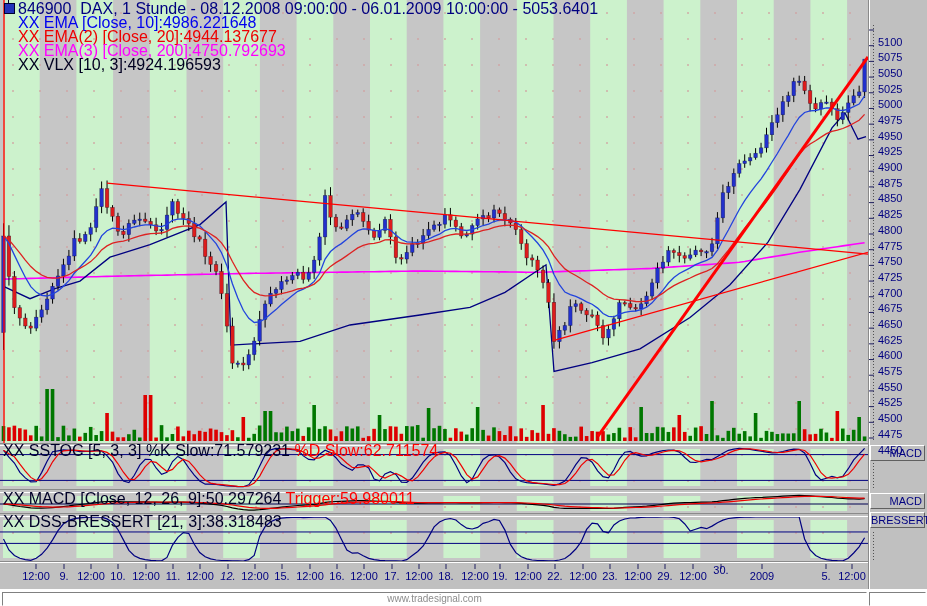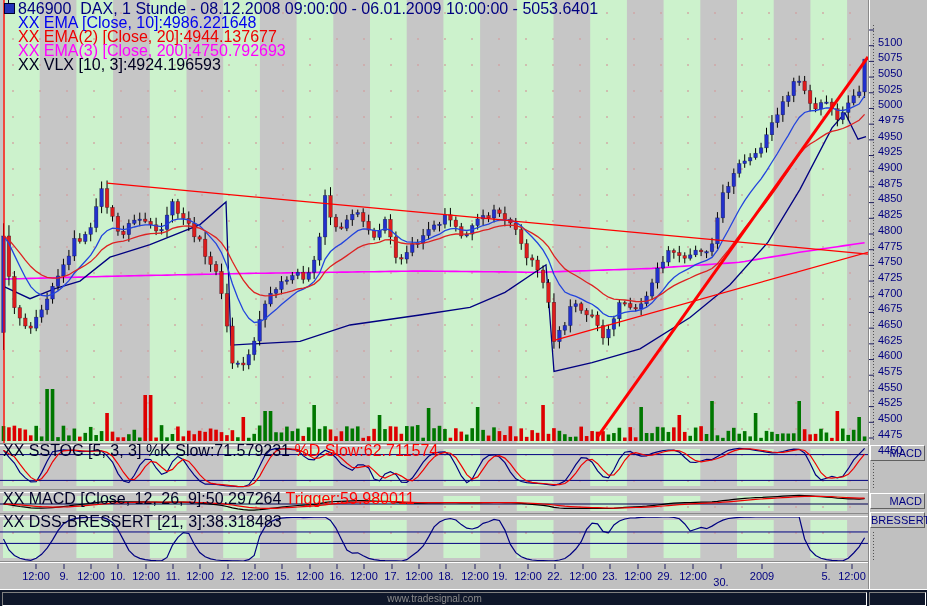--- a/index.html
+++ b/index.html
@@ -15,21 +15,21 @@
   .lbl-dark{color:#000028;}
   .lbl-red{color:#ff0000;}
   .panel-box{position:absolute;left:870px;width:55px;height:16px;background:#c0c0c0;z-index:2;
              border-top:1px solid #ffffff;border-left:1px solid #ffffff;
              border-right:1px solid #606060;border-bottom:1px solid #606060;
              color:#000080;font-size:11px;text-align:right;padding-right:2px;line-height:15px;box-sizing:border-box;}
   .tick-lbl{position:absolute;color:#000080;font-size:11px;z-index:2;}
   .time-lbl{transform:translateX(-50%);}
   #price-axis{position:absolute;left:868px;top:12px;width:59px;height:563px;z-index:2;}
   #time-axis{position:absolute;left:0;top:563px;width:927px;height:26px;z-index:2;}
-  #footer-bar{position:absolute;left:0;top:589px;width:927px;height:17px;background:#0f172a;
+  #footer-bar{position:absolute;left:0;top:589px;width:927px;height:17px;background:#ffffff;
               border-top:1px solid #ffffff;z-index:2;box-sizing:border-box;}
   .footer-cell{position:absolute;top:2px;height:12px;border:1px solid;
                border-color:#808080 #ffffff #ffffff #808080;}
   #footer-cell-main{left:2px;width:863px;text-align:center;color:#8c8c8c;font-size:10px;line-height:12px;}
   #footer-cell-right{left:869px;width:55px;}
 </style>
 </head>
 <body>
 
 <div id="ts-window">
@@ -701,21 +701,21 @@
   <div class="panel-box" style="top:445px">MACD</div>
   <div class="panel-box" style="top:493px">MACD</div>
   <div class="panel-box" style="top:512px">BRESSERT</div>
 
   <div id="price-axis">
       <span class="tick-lbl" style="left: 10px; top: 23.5px;">5100</span>
       <span class="tick-lbl" style="left: 10px; top: 39.1923px;">5075</span>
       <span class="tick-lbl" style="left: 10px; top: 54.8846px;">5050</span>
       <span class="tick-lbl" style="left: 10px; top: 70.5769px;">5025</span>
       <span class="tick-lbl" style="left: 10px; top: 86.2692px;">5000</span>
-      <span class="tick-lbl" style="left: 10px; top: 101.962px; font-family: Liberation Mono, monospace;">4975</span>
+      <span class="tick-lbl" style="left: 10px; top: 101.962px;">4975</span>
       <span class="tick-lbl" style="left: 10px; top: 117.654px; text-align: center;">4950</span>
       <span class="tick-lbl" style="left: 10px; top: 133.346px;">4925</span>
       <span class="tick-lbl" style="left: 10px; top: 149.038px;">4900</span>
       <span class="tick-lbl" style="left: 10px; top: 164.731px;">4875</span>
       <span class="tick-lbl" style="left: 10px; top: 180.423px;">4850</span>
       <span class="tick-lbl" style="left: 10px; top: 196.115px;">4825</span>
       <span class="tick-lbl" style="left: 10px; top: 211.808px;">4800</span>
       <span class="tick-lbl" style="left: 10px; top: 227.5px;">4775</span>
       <span class="tick-lbl" style="left: 10px; top: 243.192px;">4750</span>
       <span class="tick-lbl" style="left: 10px; top: 258.885px;">4725</span>
@@ -750,21 +750,21 @@
       <span class="tick-lbl time-lbl" style="left: 446px; top: 7px;">18.</span>
       <span class="tick-lbl time-lbl" style="left: 475px; top: 7px;">12:00</span>
       <span class="tick-lbl time-lbl" style="left: 500px; top: 7px;">19.</span>
       <span class="tick-lbl time-lbl" style="left: 528px; top: 7px;">12:00</span>
       <span class="tick-lbl time-lbl" style="left: 555px; top: 7px;">22.</span>
       <span class="tick-lbl time-lbl" style="left: 583px; top: 7px;">12:00</span>
       <span class="tick-lbl time-lbl" style="left: 610px; top: 7px;">23.</span>
       <span class="tick-lbl time-lbl" style="left: 638px; top: 7px;">12:00</span>
       <span class="tick-lbl time-lbl" style="left: 665px; top: 7px;">29.</span>
       <span class="tick-lbl time-lbl" style="left: 693px; top: 7px;">12:00</span>
-      <span class="tick-lbl time-lbl" style="left: 721px; top: 13px;">30.</span>
+      <span class="tick-lbl time-lbl" style="left: 721px; top: 1px;">30.</span>
       <span class="tick-lbl time-lbl" style="left: 762px; top: 7px;">2009</span>
       <span class="tick-lbl time-lbl" style="left: 826px; top: 7px;">5.</span>
       <span class="tick-lbl time-lbl" style="left: 852px; top: 7px;">12:00</span>
     </div>
 
   <div id="footer-bar">
     <div class="footer-cell" id="footer-cell-main" style="color: rgb(140, 140, 140);">www.tradesignal.com</div>
     <div class="footer-cell" id="footer-cell-right"></div>
   </div>
 </div>

